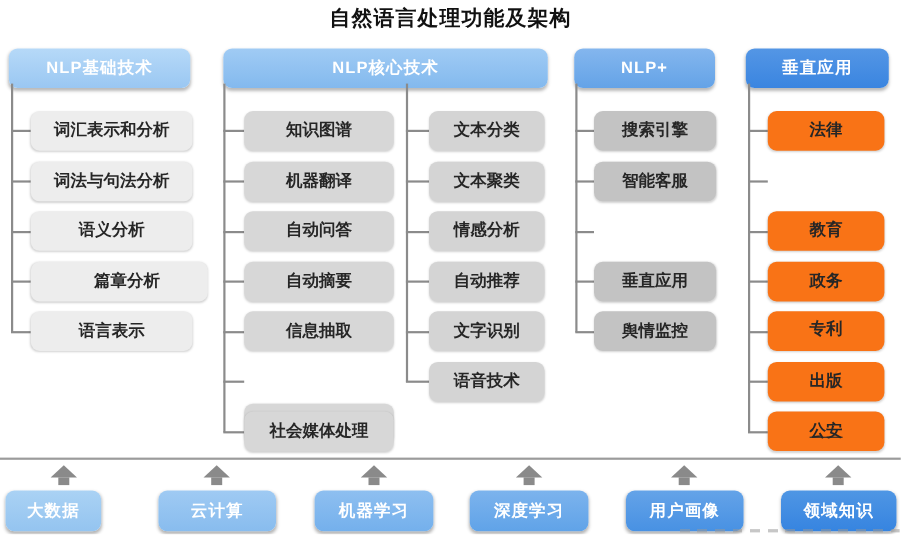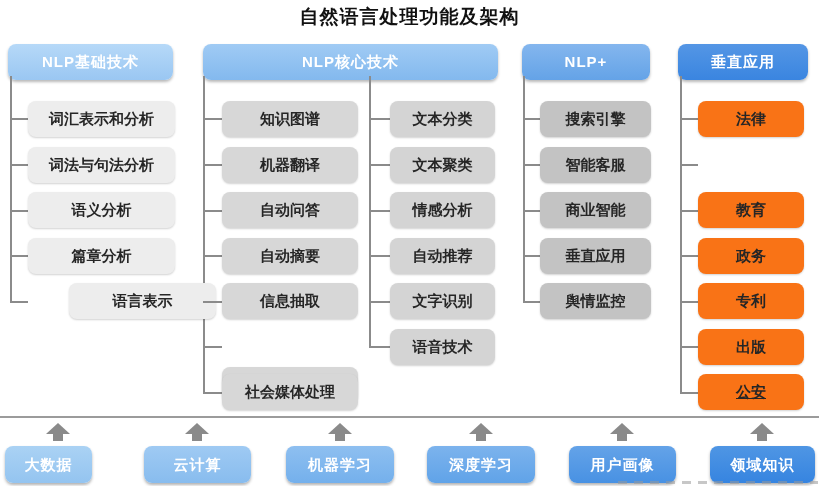--- a/index.html
+++ b/index.html
@@ -75,23 +75,23 @@
   <div class="vline" style="left:523px;top:76px;height:226px;"></div>
   <div class="vline" style="left:680px;top:76px;height:317px;"></div>
 
   <div class="stub" style="left:10px;top:118px;width:18px;"></div>
   <div class="box c1" style="top:101px;">词汇表示和分析</div>
   <div class="stub" style="left:10px;top:164px;width:18px;"></div>
   <div class="box c1" style="top:147px;">词法与句法分析</div>
   <div class="stub" style="left:10px;top:210px;width:18px;"></div>
   <div class="box c1" style="top:192px;">语义分析</div>
   <div class="stub" style="left:10px;top:255px;width:18px;"></div>
-  <div class="box c1" style="top:238px;">篇章分析</div>
+  <div class="box c1" style="top:238px;padding-left:14px;">篇章分析</div>
   <div class="stub" style="left:10px;top:301px;width:18px;"></div>
-  <div class="box c1" style="top:283px;margin-left:41px;">语言表示</div>
+  <div class="box c1" style="top:283px;">语言表示</div>
 
   <div class="stub" style="left:203px;top:118px;width:19px;"></div>
   <div class="box c2l" style="top:101px;">知识图谱</div>
   <div class="stub" style="left:203px;top:164px;width:19px;"></div>
   <div class="box c2l" style="top:147px;">机器翻译</div>
   <div class="stub" style="left:203px;top:210px;width:19px;"></div>
   <div class="box c2l" style="top:192px;">自动问答</div>
   <div class="stub" style="left:203px;top:255px;width:19px;"></div>
   <div class="box c2l" style="top:238px;">自动摘要</div>
   <div class="stub" style="left:203px;top:301px;width:19px;"></div>
@@ -112,35 +112,34 @@
   <div class="stub" style="left:369px;top:301px;width:21px;"></div>
   <div class="box c2r" style="top:283px;">文字识别</div>
   <div class="stub" style="left:369px;top:346px;width:21px;"></div>
   <div class="box c2r" style="top:329px;">语音技术</div>
 
   <div class="stub" style="left:523px;top:118px;width:17px;"></div>
   <div class="box c3" style="top:101px;">搜索引擎</div>
   <div class="stub" style="left:523px;top:164px;width:17px;"></div>
   <div class="box c3" style="top:147px;">智能客服</div>
   <div class="stub" style="left:523px;top:210px;width:17px;"></div>
-  <div class="box c3" style="top:192px;">商业智能</div>
   <div class="stub" style="left:523px;top:255px;width:17px;"></div>
   <div class="box c3" style="top:238px;">垂直应用</div>
   <div class="stub" style="left:523px;top:301px;width:17px;"></div>
   <div class="box c3" style="top:283px;">舆情监控</div>
 
   <div class="stub" style="left:680px;top:118px;width:18px;"></div>
   <div class="box c4" style="top:101px;">法律</div>
   <div class="stub" style="left:680px;top:164px;width:18px;"></div>
   <div class="stub" style="left:680px;top:210px;width:18px;"></div>
   <div class="box c4" style="top:192px;">教育</div>
   <div class="stub" style="left:680px;top:255px;width:18px;"></div>
   <div class="box c4" style="top:238px;">政务</div>
   <div class="stub" style="left:680px;top:301px;width:18px;"></div>
-  <div class="box c4" style="top:283px;">专利</div>
+  <div class="box c4" style="top:283px;font-family:Liberation Mono, monospace;">专利</div>
   <div class="stub" style="left:680px;top:346px;width:18px;"></div>
   <div class="box c4" style="top:329px;">出版</div>
   <div class="stub" style="left:680px;top:392px;width:18px;"></div>
   <div class="box c4" style="top:374px;text-decoration:underline;">公安</div>
 
   <div class="separator"></div>
 
   <div class="arrow" style="left:46px;">
       <div class="tri"></div>
       <div class="stem"></div>

